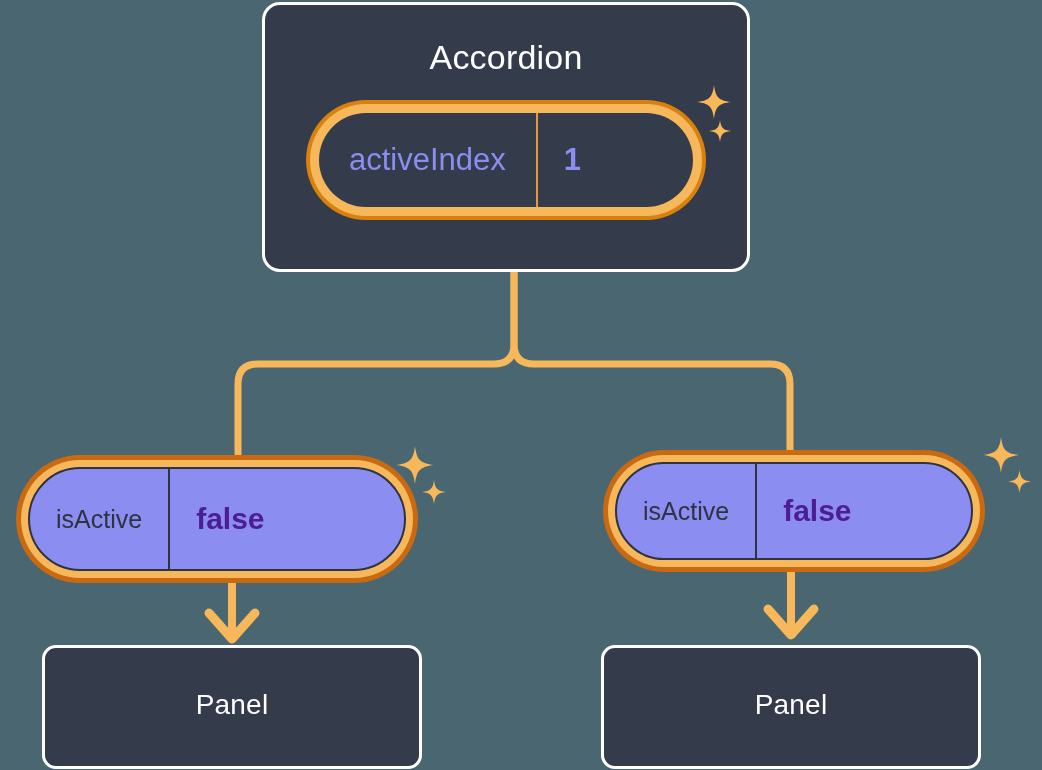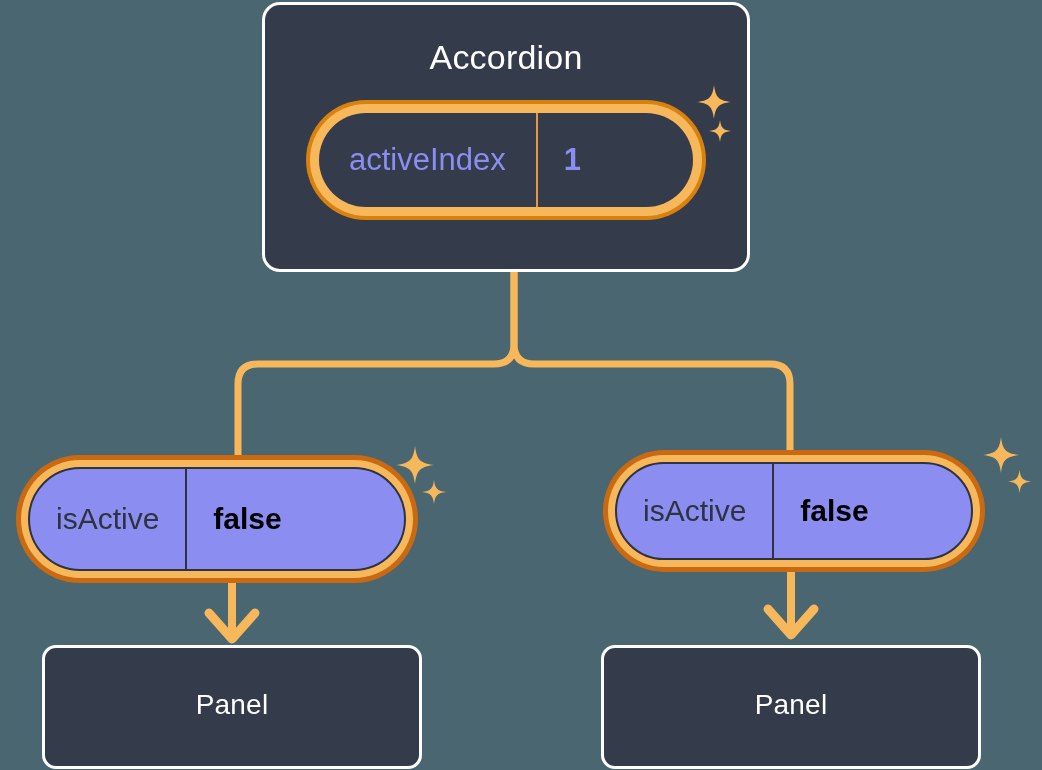--- a/index.html
+++ b/index.html
@@ -116,27 +116,27 @@
     box-sizing: border-box;
   }
 
   
   .pill-purple .pill-body {
     background: #8b8df0;
     border: 2px solid #2d3340;
   }
   .pill-purple .pill-key {
     color: #2d3340;
-    font-size: 30px;
+    font-size: 25px;
     font-weight: 400;
     padding: 8px 26px;
     border-right: 2px solid #2d3340;
   }
   .pill-purple .pill-val {
-    color: #000000;
+    color: #4c1d95;
     font-size: 30px;
     font-weight: 700;
     padding: 0 26px;
   }
 
   
   .pill-dark .pill-body {
     background: #343b4a;
   }
   .pill-dark .pill-key {

